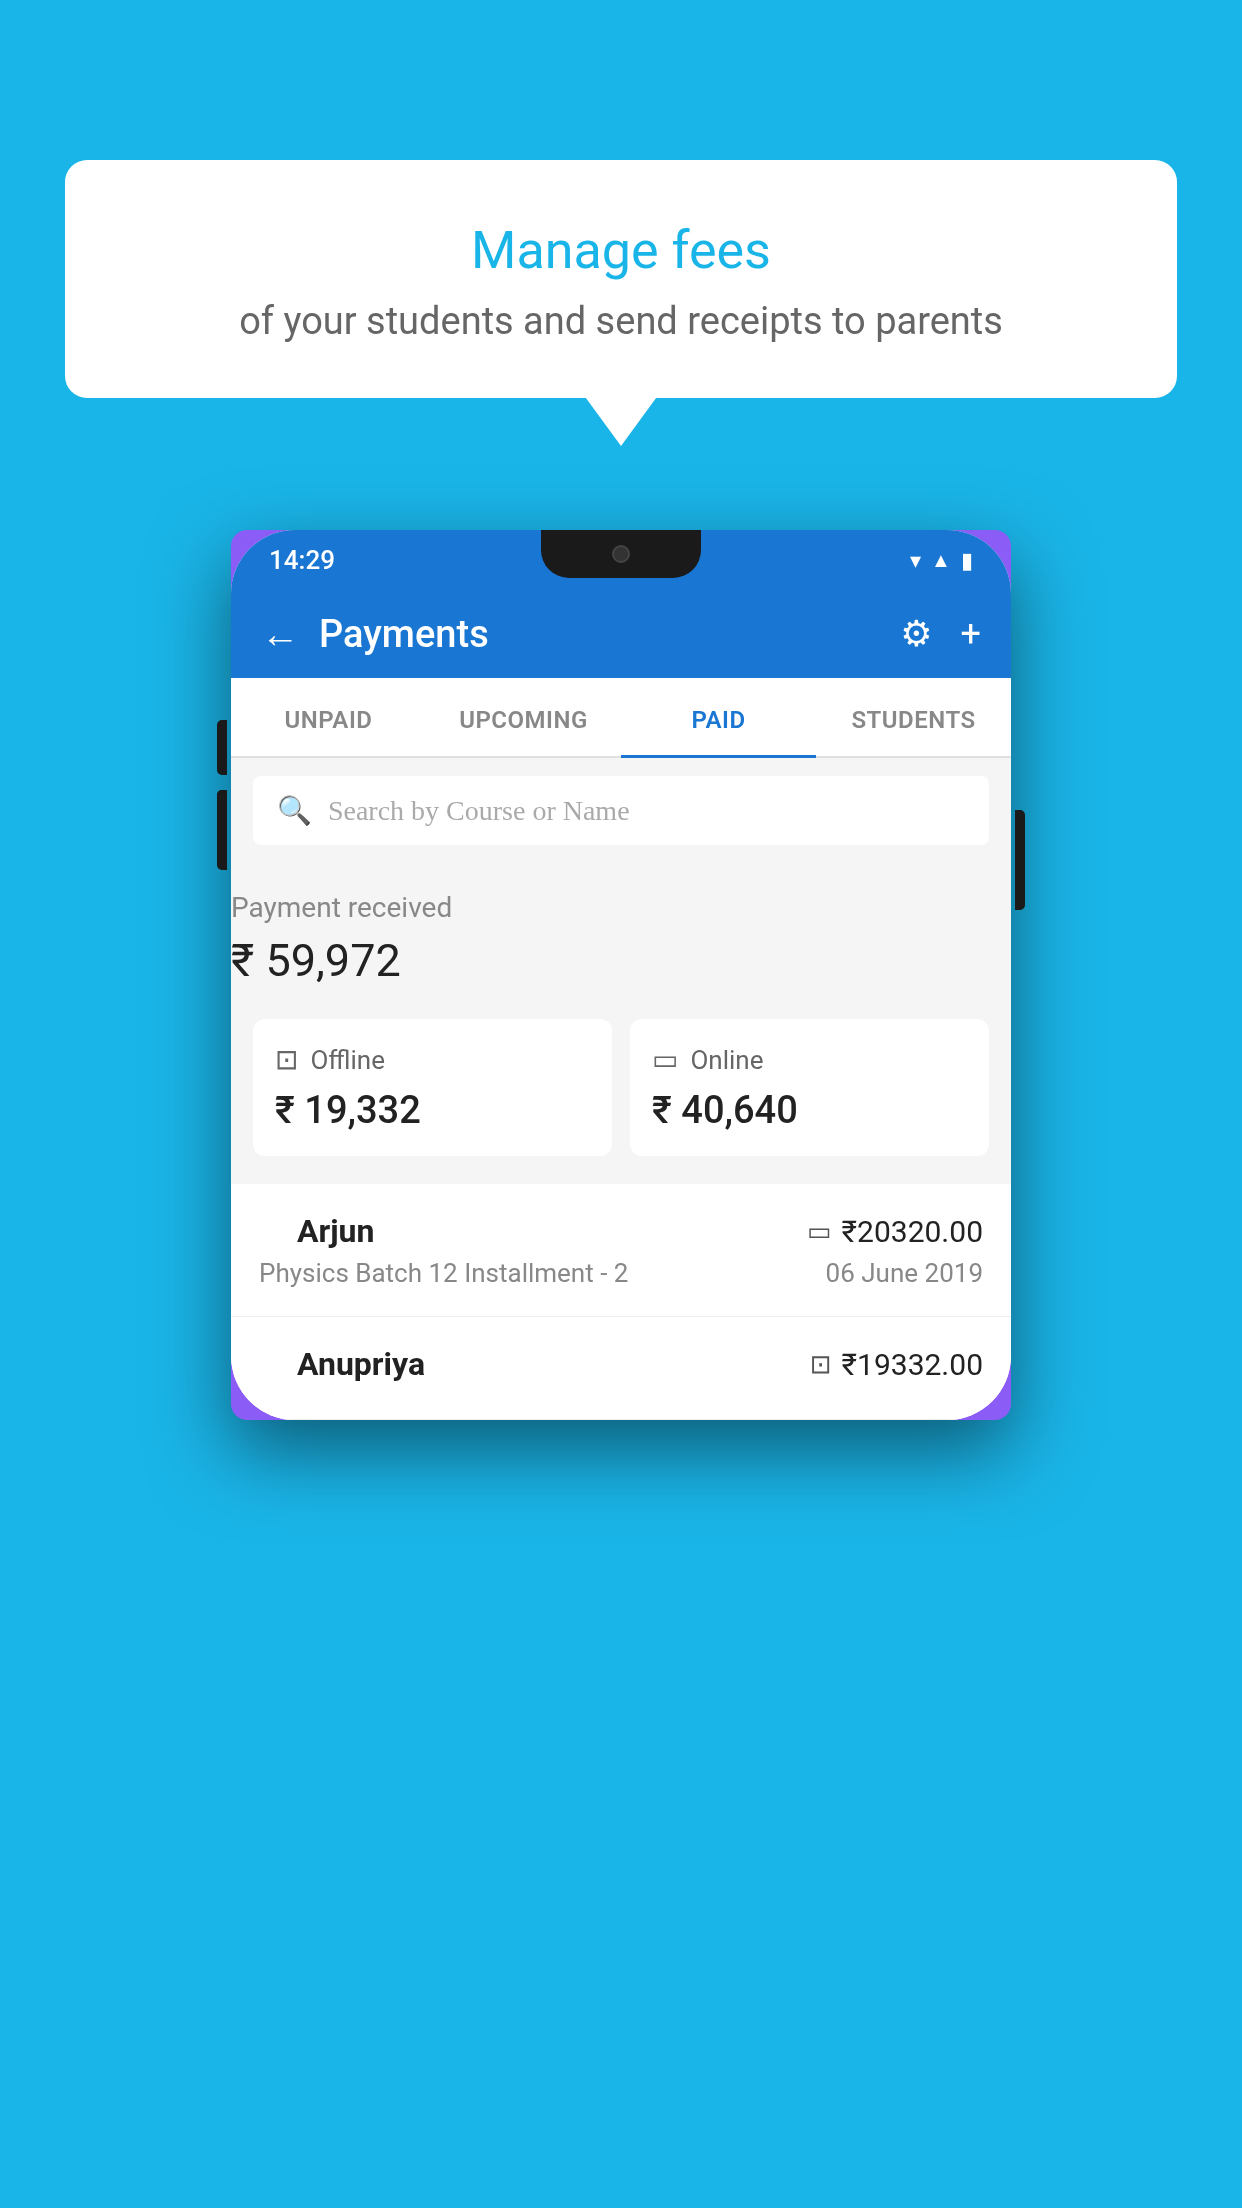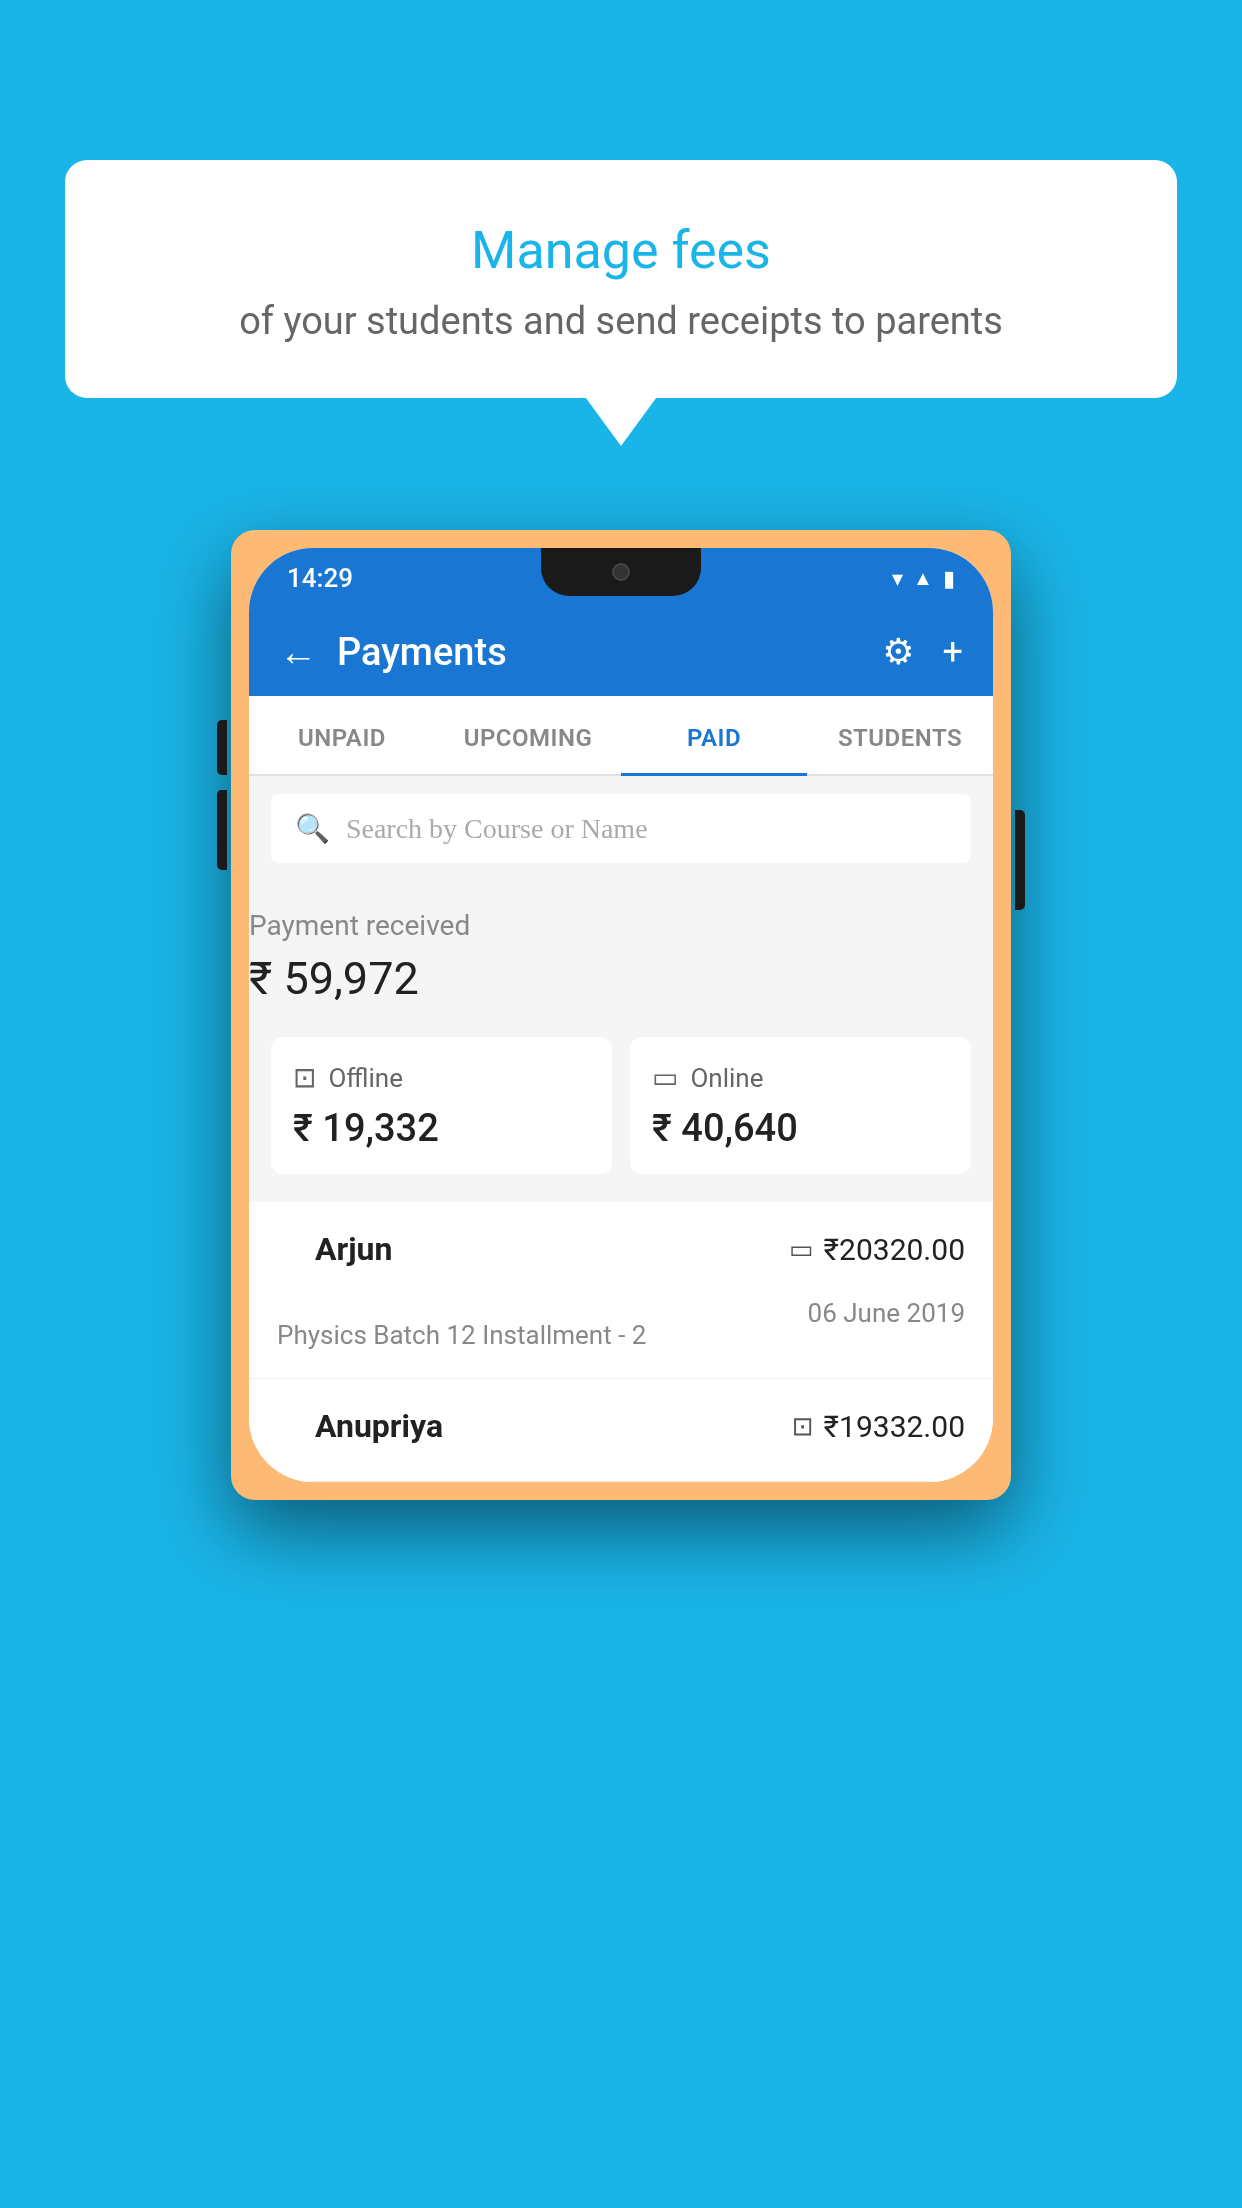--- a/index.html
+++ b/index.html
@@ -58,23 +58,22 @@
     
     .phone-container {
       position: absolute;
       top: 530px;
       left: 50%;
       transform: translateX(-50%);
       width: 780px;
     }
 
     .phone-outer {
-      background: #fdba74;
-      border-radius: 24px;
-      padding: 18px;
+      background: #8b5cf6;
+      border-radius: 16px;
       position: relative;
       box-shadow: 0 30px 80px rgba(0,0,0,0.5);
     }
 
     
     .phone-outer::before {
       content: '';
       position: absolute;
       left: -14px;
       top: 260px;
@@ -362,21 +361,20 @@
     }
 
     .transaction-amount-icon {
       color: #555;
       font-size: 26px;
     }
 
     .transaction-desc {
       color: #888;
       font-size: 26px;
-      margin-top: 44px;
     }
 
     .transaction-date {
       color: #888;
       font-size: 26px;
     }
 
     .transaction-bottom {
       display: flex;
       justify-content: space-between;

